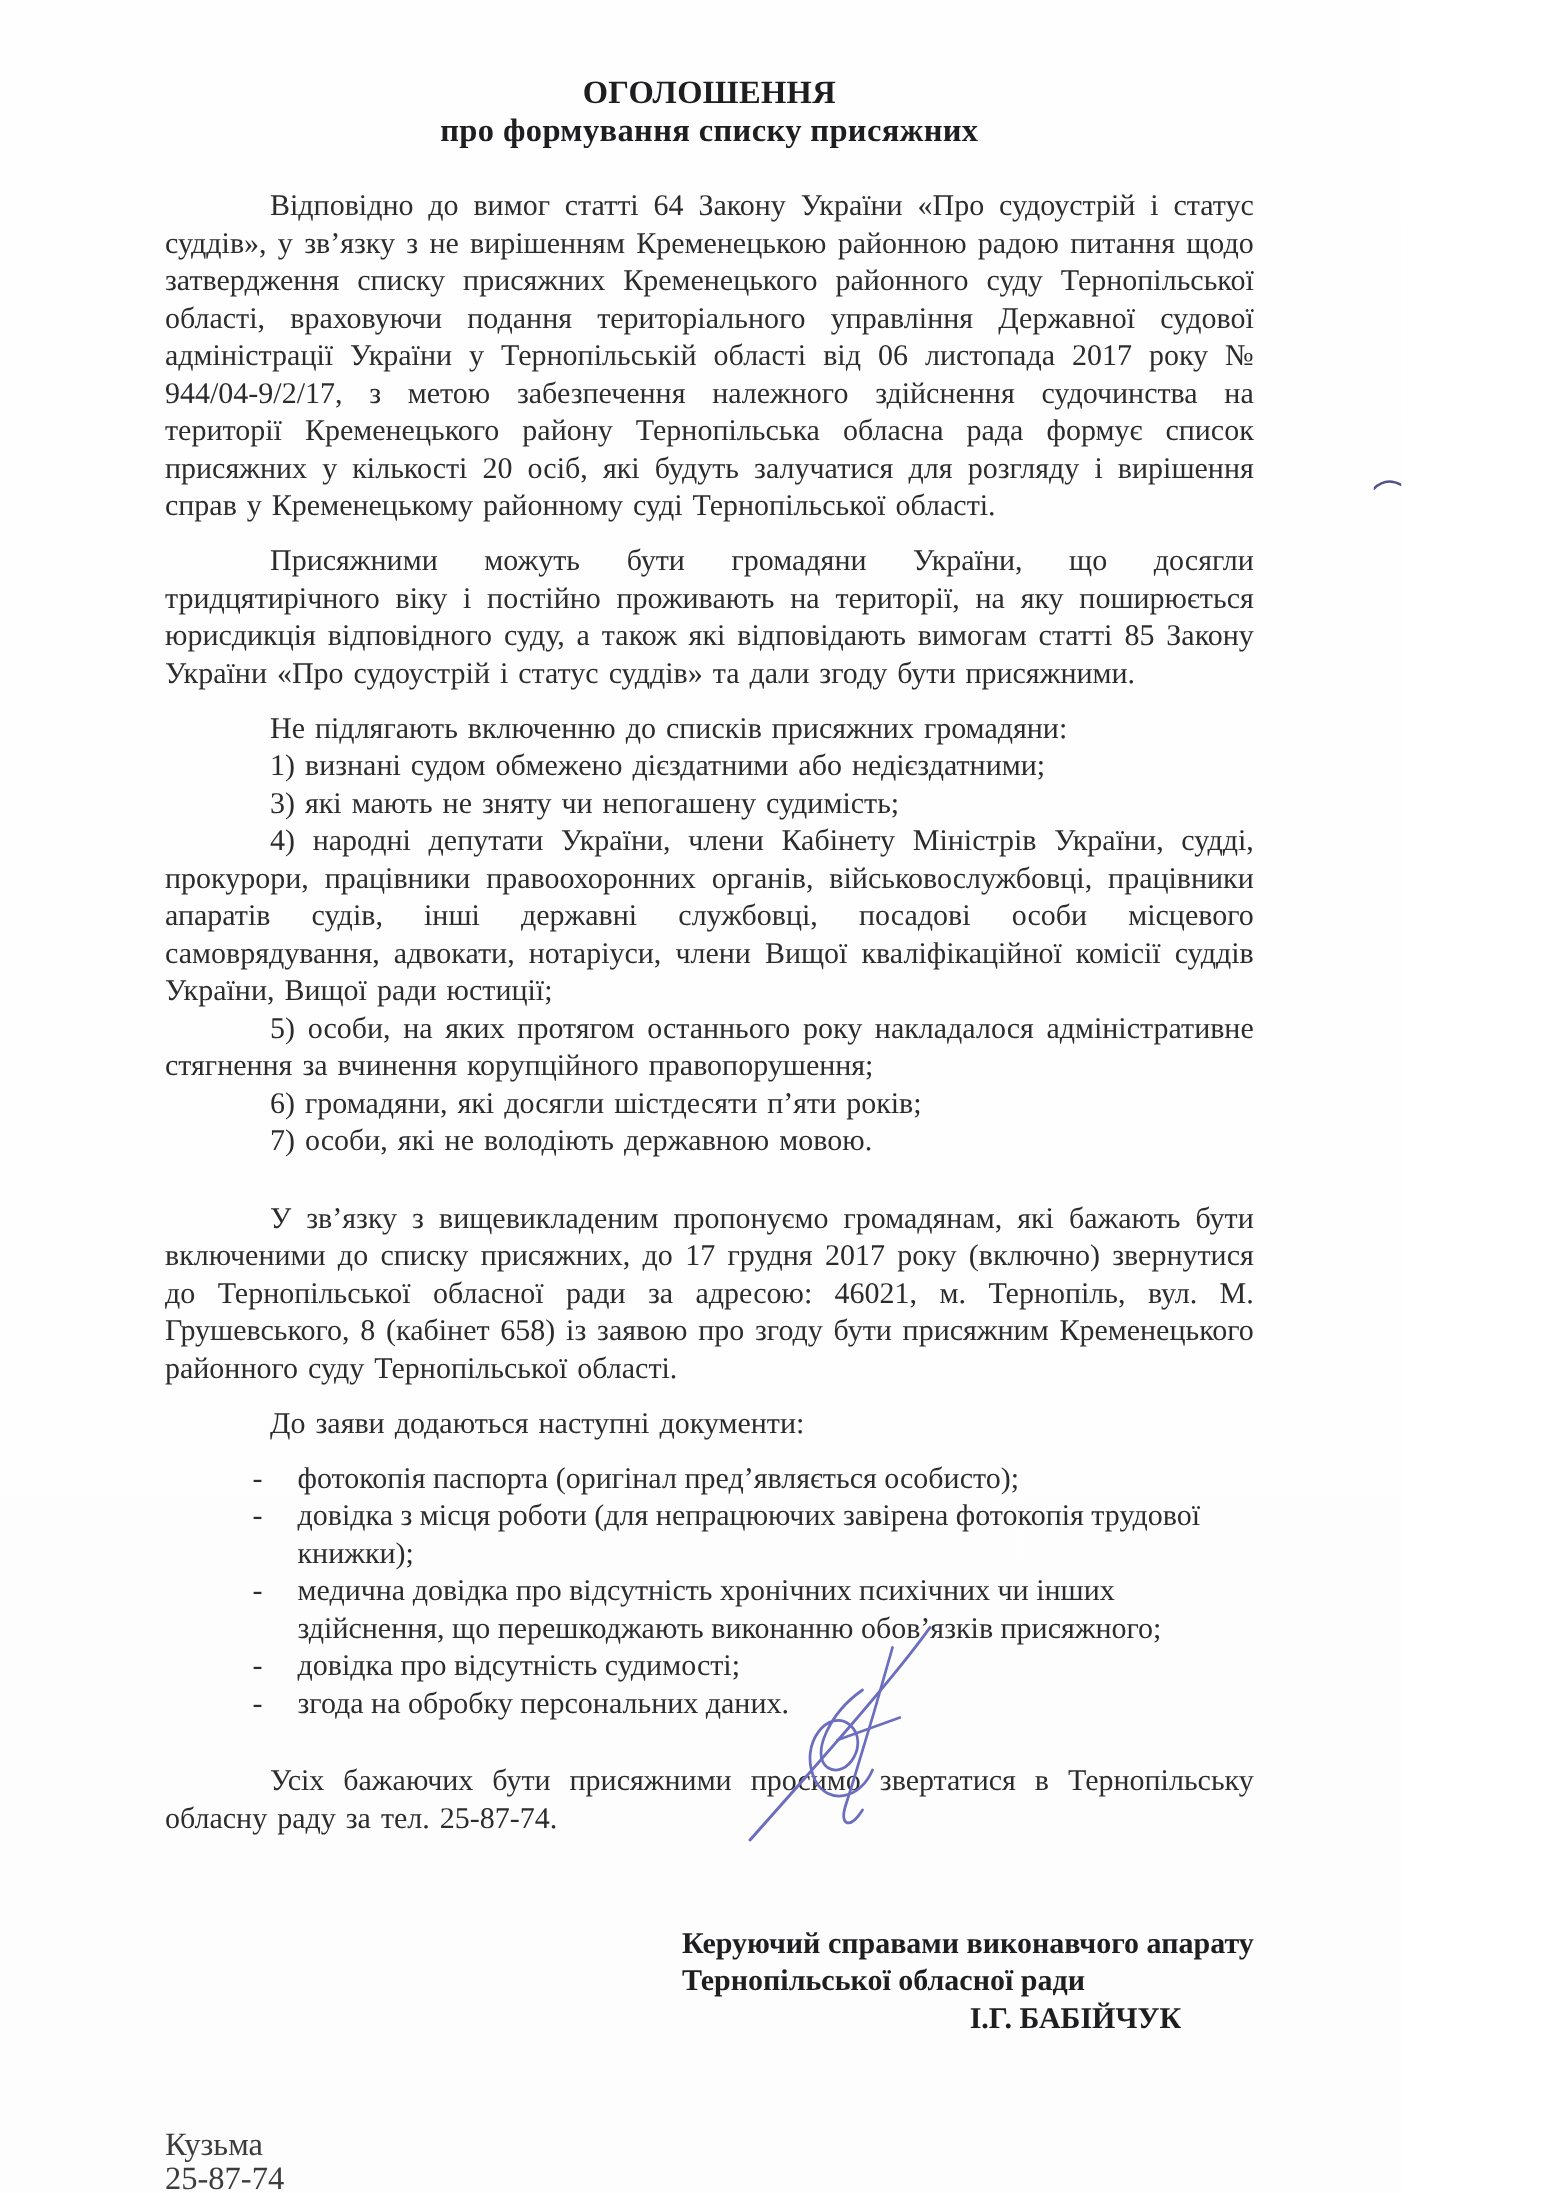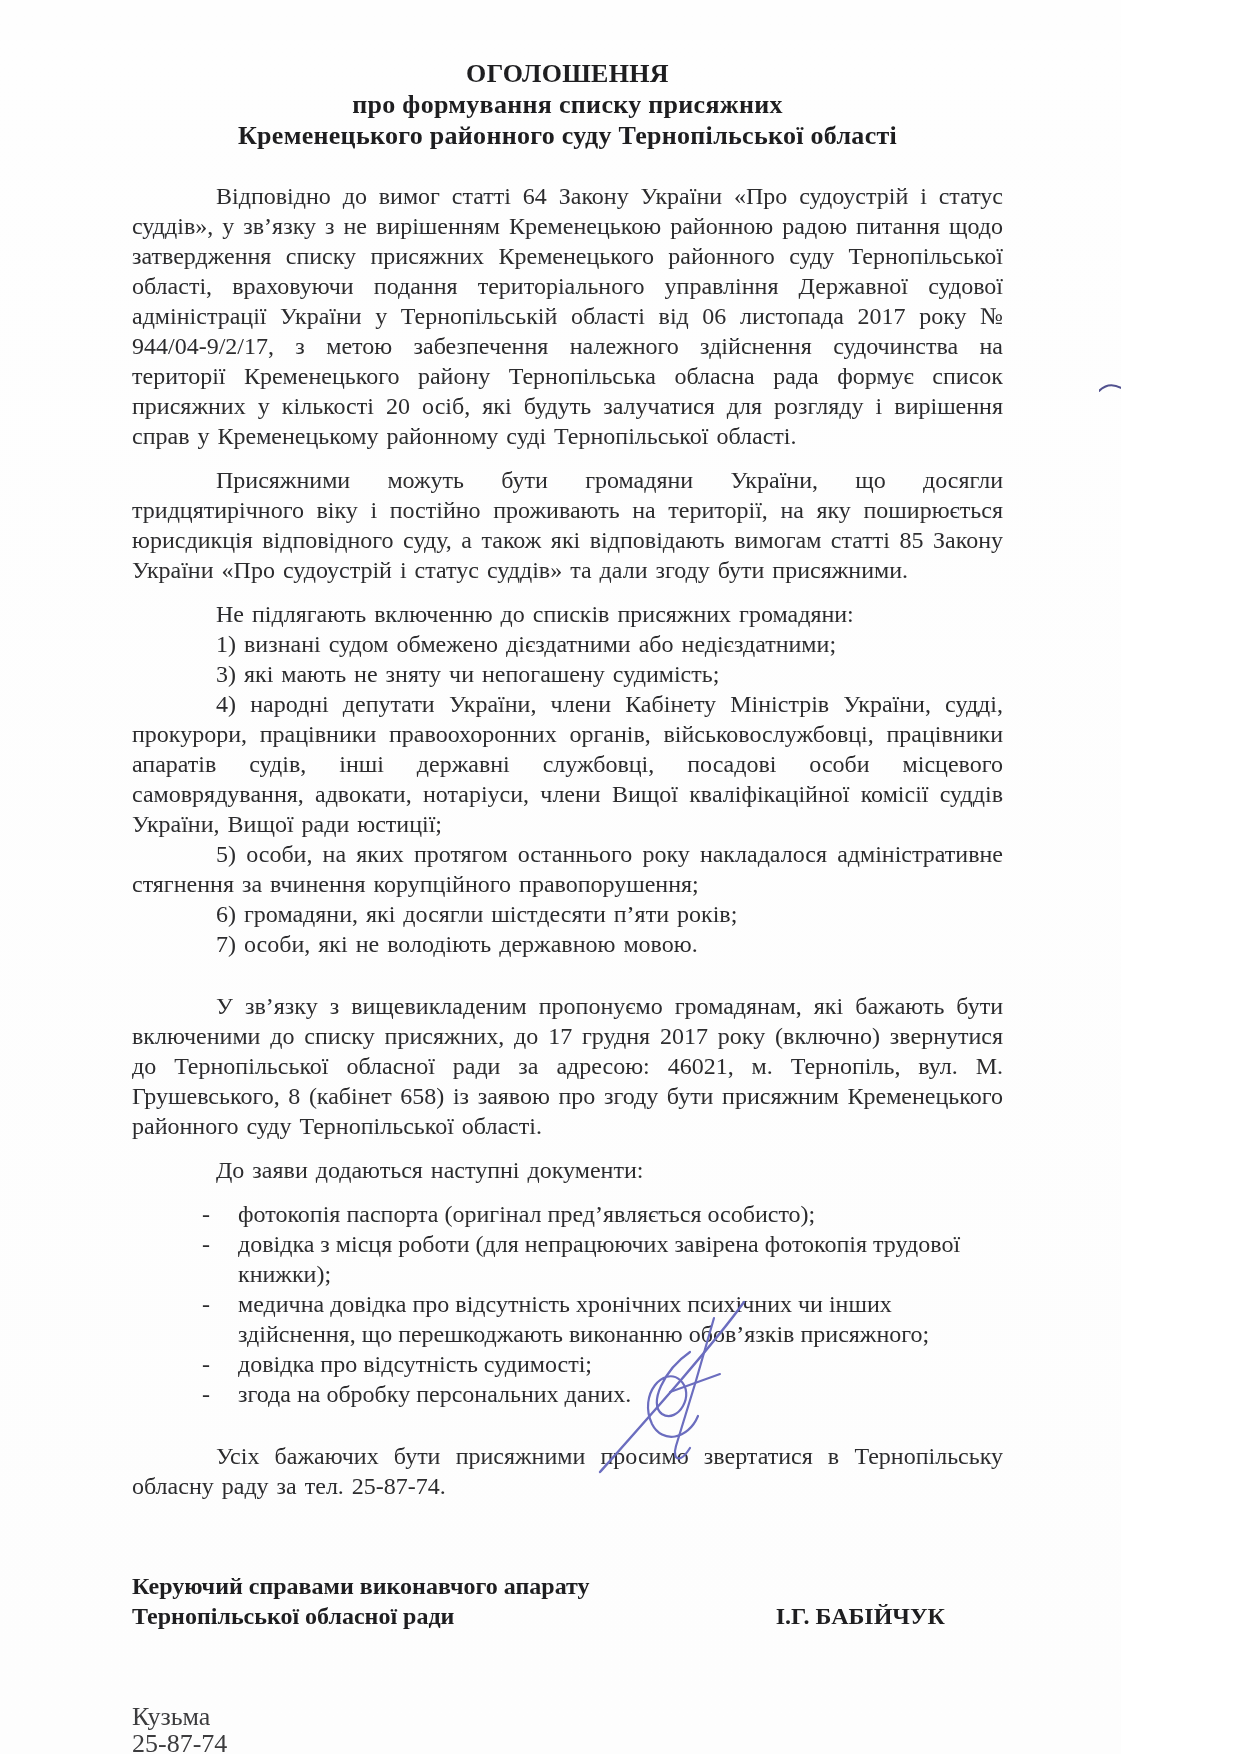--- a/index.html
+++ b/index.html
@@ -33,21 +33,21 @@
   .doc-item {
     display:flex; font-size:24px; line-height:30px;
     margin-left:70px; text-align:left;
   }
   .doc-item .dash { width:36px; flex:0 0 36px; }
   .doc-item .doc-text { flex:1; }
   .last-par { margin-bottom:0 !important; }
   .signature-block {
     margin-top:70px;
     display:flex; justify-content:space-between; align-items:flex-end;
-    font-weight:bold; font-size:24px; line-height:30px; color:#1e1e20;
+    font-weight:bold; font-size:24px; line-height:30px; color:#1e1e20;flex-direction:column;
   }
   .signature-block .position { max-width:640px; }
   .signature-block .name { padding-right:58px; white-space:nowrap; }
   .footer-block {
     margin-top:72px;
     font-size:26px; line-height:27px; color:#3c3c3e;
   }
   .signature-svg {
     position:absolute; left:586px; top:1296px;
     width:222px; height:186px; pointer-events:none;
@@ -58,21 +58,20 @@
   }
 </style>
 </head>
 <body>
 
 <div class="page">
 
   <div class="title-block">
     <div>ОГОЛОШЕННЯ</div>
     <div>про формування списку присяжних</div>
-    <div>Кременецького районного суду Тернопільської області</div>
   </div>
 
   <p class="body-par">Відповідно до вимог статті 64 Закону України «Про судоустрій і статус суддів», у зв’язку з не вирішенням Кременецькою районною радою питання щодо затвердження списку присяжних Кременецького районного суду Тернопільської області, враховуючи подання територіального управління Державної судової адміністрації України у Тернопільській області від 06 листопада 2017 року № 944/04-9/2/17, з метою забезпечення належного здійснення судочинства на території Кременецького району Тернопільська обласна рада формує список присяжних у кількості 20 осіб, які будуть залучатися для розгляду і вирішення справ у Кременецькому районному суді Тернопільської області.</p>
 
   <p class="body-par">Присяжними можуть бути громадяни України, що досягли тридцятирічного віку і постійно проживають на території, на яку поширюється юрисдикція відповідного суду, а також які відповідають вимогам статті 85 Закону України «Про судоустрій і статус суддів» та дали згоду бути присяжними.</p>
 
   <div class="list-block">
     <p class="body-par">Не підлягають включенню до списків присяжних громадяни:</p>
     <p class="body-par">1) визнані судом обмежено дієздатними або недієздатними;</p>
     <p class="body-par">3) які мають не зняту чи непогашену судимість;</p>

